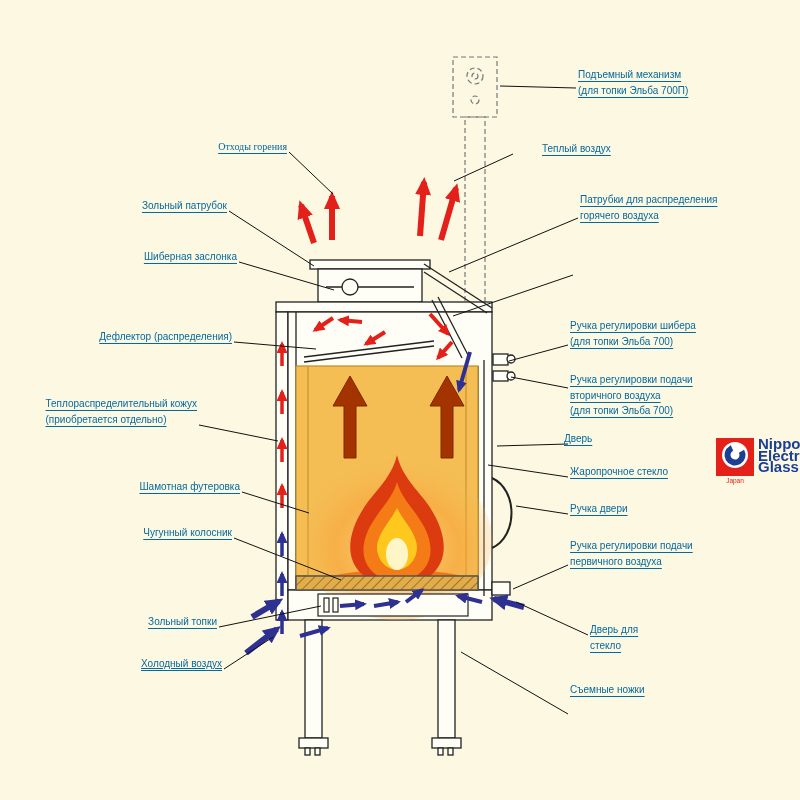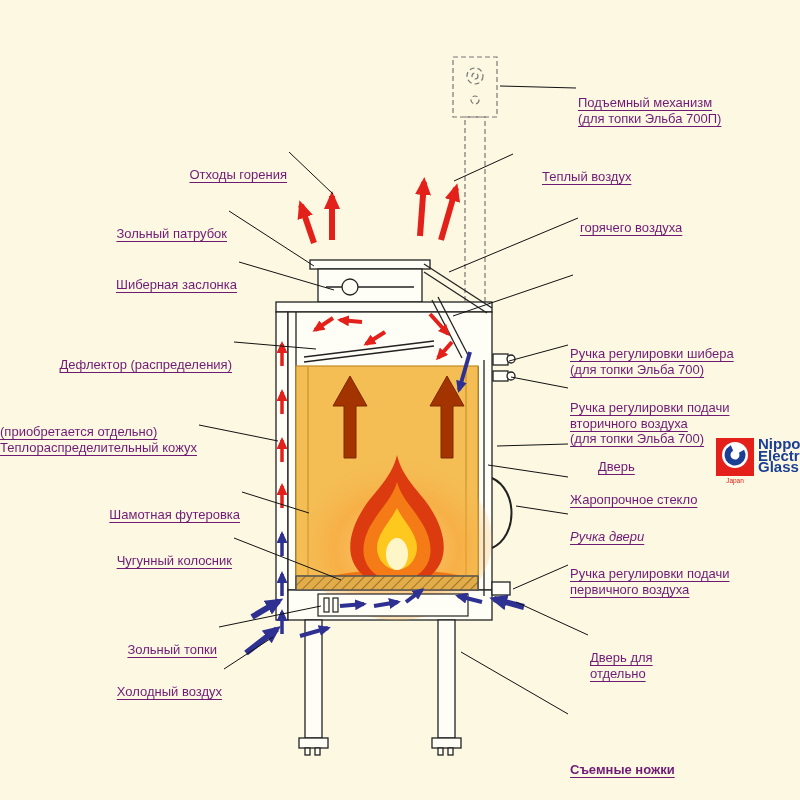--- a/index.html
+++ b/index.html
@@ -1,19 +1,19 @@
 <!DOCTYPE html>
 <html><head>
 <meta charset="utf-8">
 <style>
   html,body{margin:0;padding:0;background:#FCF8E2;}
   .stage{position:relative;width:800px;height:800px;background:#FCF8E2;
          font-family:"Liberation Sans",sans-serif;overflow:hidden;}
   svg.diagram{position:absolute;left:0;top:0;}
-  .lbl{position:absolute;font-size:13px;color:#701a75;margin-top:28px;}
+  .lbl{position:absolute;font-size:10px;color:#0369a1;}
   .lbl .line{display:block;white-space:nowrap;text-decoration:underline;
              text-underline-offset:3px;line-height:15.5px;}
   .logo{position:absolute;left:716px;top:438px;display:flex;gap:4px;align-items:flex-start;}
   .logo-text{color:#1B3F94;font-weight:bold;font-size:15px;line-height:11.5px;}
   .logo-japan{position:absolute;left:716px;top:477px;width:38px;text-align:center;
               color:#E3211A;font-size:6.5px;line-height:7px;}
 </style>
 </head>
 <body>
 
@@ -184,86 +184,87 @@
     <line x1="568" y1="388" x2="511" y2="377"></line>
     <line x1="568" y1="444" x2="497" y2="446"></line>
     <line x1="568" y1="477" x2="488" y2="465"></line>
     <line x1="568" y1="514" x2="516" y2="506"></line>
     <line x1="568" y1="565" x2="513" y2="589"></line>
     <line x1="588" y1="635" x2="516" y2="602"></line>
     <line x1="568" y1="714" x2="461" y2="652"></line>
   </g>
 </svg>
 
-<div class="lbl" style="right:513px;top:139px;">
+<div class="lbl" style="right:513px;top:139px;font-family:Liberation Serif, serif;">
   <span class="line">Отходы горения</span>
 </div>
 <div class="lbl" style="right:573px;top:198px;">
   <span class="line">Зольный патрубок</span>
 </div>
 <div class="lbl" style="right:563px;top:249px;">
   <span class="line">Шиберная заслонка</span>
 </div>
 <div class="lbl" style="right:568px;top:329px;">
   <span class="line">Дефлектор (распределения)</span>
 </div>
 <div class="lbl" style="right:603px;top:396px;">
+  <span class="line">Теплораспределительный кожух</span>
   <span class="line">(приобретается отдельно)</span>
-  <span class="line">Теплораспределительный кожух</span>
 </div>
 <div class="lbl" style="right:560px;top:479px;">
   <span class="line">Шамотная футеровка</span>
 </div>
 <div class="lbl" style="right:568px;top:525px;text-align:right;">
   <span class="line">Чугунный колосник</span>
 </div>
 <div class="lbl" style="right:583px;top:614px;">
   <span class="line">Зольный топки</span>
 </div>
-<div class="lbl" style="right:578px;top:656px;">
+<div class="lbl" style="right:578px;top:656px;text-decoration:underline;">
   <span class="line">Холодный воздух</span>
 </div>
 
 <div class="lbl" style="left:578px;top:67px;">
   <span class="line">Подъемный механизм</span>
   <span class="line">(для топки Эльба 700П)</span>
 </div>
 <div class="lbl" style="left:542px;top:141px;">
   <span class="line">Теплый воздух</span>
 </div>
 <div class="lbl" style="left:580px;top:192px;">
+  <span class="line">Патрубки для распределения</span>
   <span class="line">горячего воздуха</span>
 </div>
 <div class="lbl" style="left:570px;top:318px;">
   <span class="line">Ручка регулировки шибера</span>
   <span class="line">(для топки Эльба 700)</span>
 </div>
 <div class="lbl" style="left:570px;top:372px;">
   <span class="line">Ручка регулировки подачи</span>
   <span class="line">вторичного воздуха</span>
   <span class="line">(для топки Эльба 700)</span>
 </div>
-<div class="lbl" style="left:598px;top:431px;">
+<div class="lbl" style="left:564px;top:431px;">
   <span class="line">Дверь</span>
 </div>
 <div class="lbl" style="left:570px;top:464px;">
   <span class="line">Жаропрочное стекло</span>
 </div>
-<div class="lbl" style="left:570px;top:501px;font-style:italic;">
+<div class="lbl" style="left:570px;top:501px;">
   <span class="line">Ручка двери</span>
 </div>
 <div class="lbl" style="left:570px;top:538px;">
   <span class="line">Ручка регулировки подачи</span>
   <span class="line">первичного воздуха</span>
 </div>
 <div class="lbl" style="left:590px;top:622px;">
   <span class="line">Дверь для</span>
-  <span class="line">отдельно</span>
-</div>
-<div class="lbl" style="left:570px;top:734px;font-weight:bold;">
+  <span class="line">стекло</span>
+</div>
+<div class="lbl" style="left:570px;top:682px;">
   <span class="line">Съемные ножки</span>
 </div>
 
 <div class="logo">
   <svg width="38" height="38" viewBox="0 0 38 38">
     <rect x="0" y="0" width="38" height="38" fill="#E3211A"></rect>
     <circle cx="19" cy="17" r="13" fill="#FFFFFF"></circle>
     <circle cx="19" cy="17" r="7.5" fill="none" stroke="#1B3F94" stroke-width="6" stroke-dasharray="36 12" transform="rotate(-30 19 17)"></circle>
   </svg>
   <div class="logo-text">

